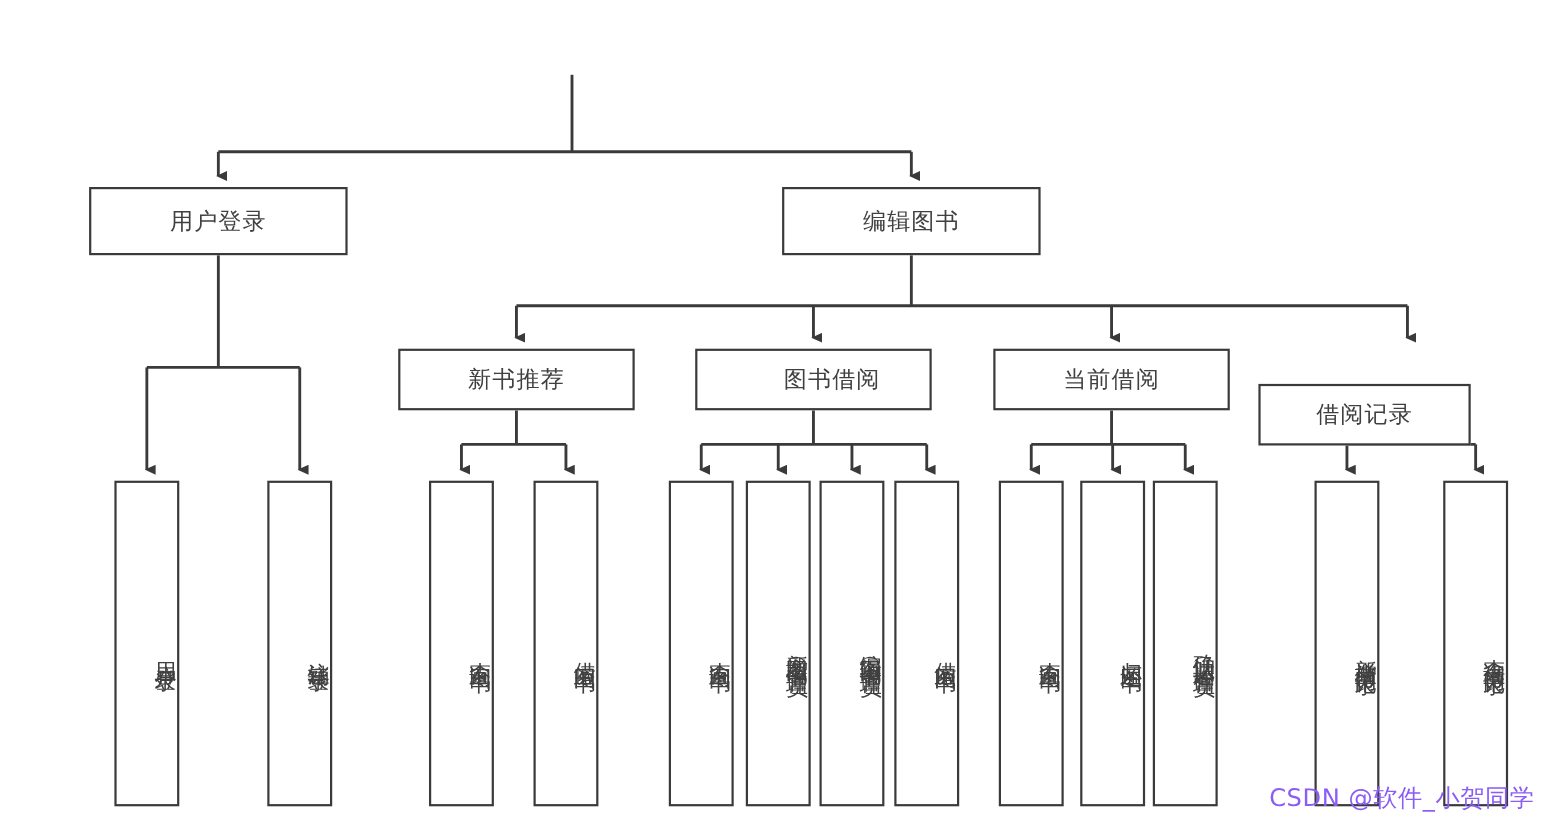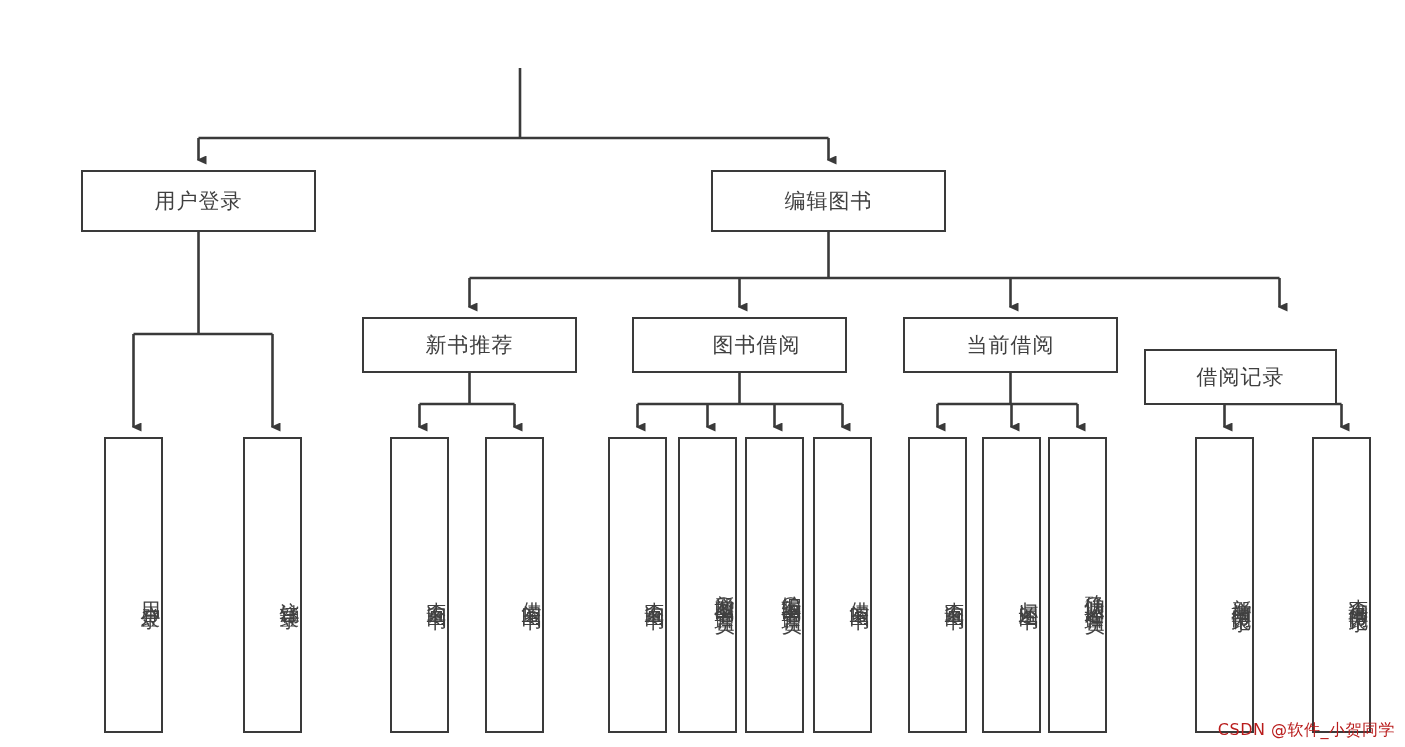--- a/index.html
+++ b/index.html
@@ -35,22 +35,22 @@
     align-items:flex-start;
     justify-content:center;
     padding-top:14px;
     line-height:1.05;
   }
   .node.v span{display:block;}
   svg.lines{position:absolute;left:0;top:0;width:1405px;height:747px;pointer-events:none;}
   .watermark{
     position:absolute;
     right:10px;bottom:6px;
-    font-size:16px;
-    color:#b91c1c;
+    font-size:22px;
+    color:#8b5cf6;
     white-space:nowrap;
     letter-spacing:0.5px;
   }
 </style>
 </head>
 <body>
 
 <div id="canvas">
   <svg class="lines" id="svg-lines" viewBox="0 0 1405 747" xmlns="http://www.w3.org/2000/svg">
     <defs>

